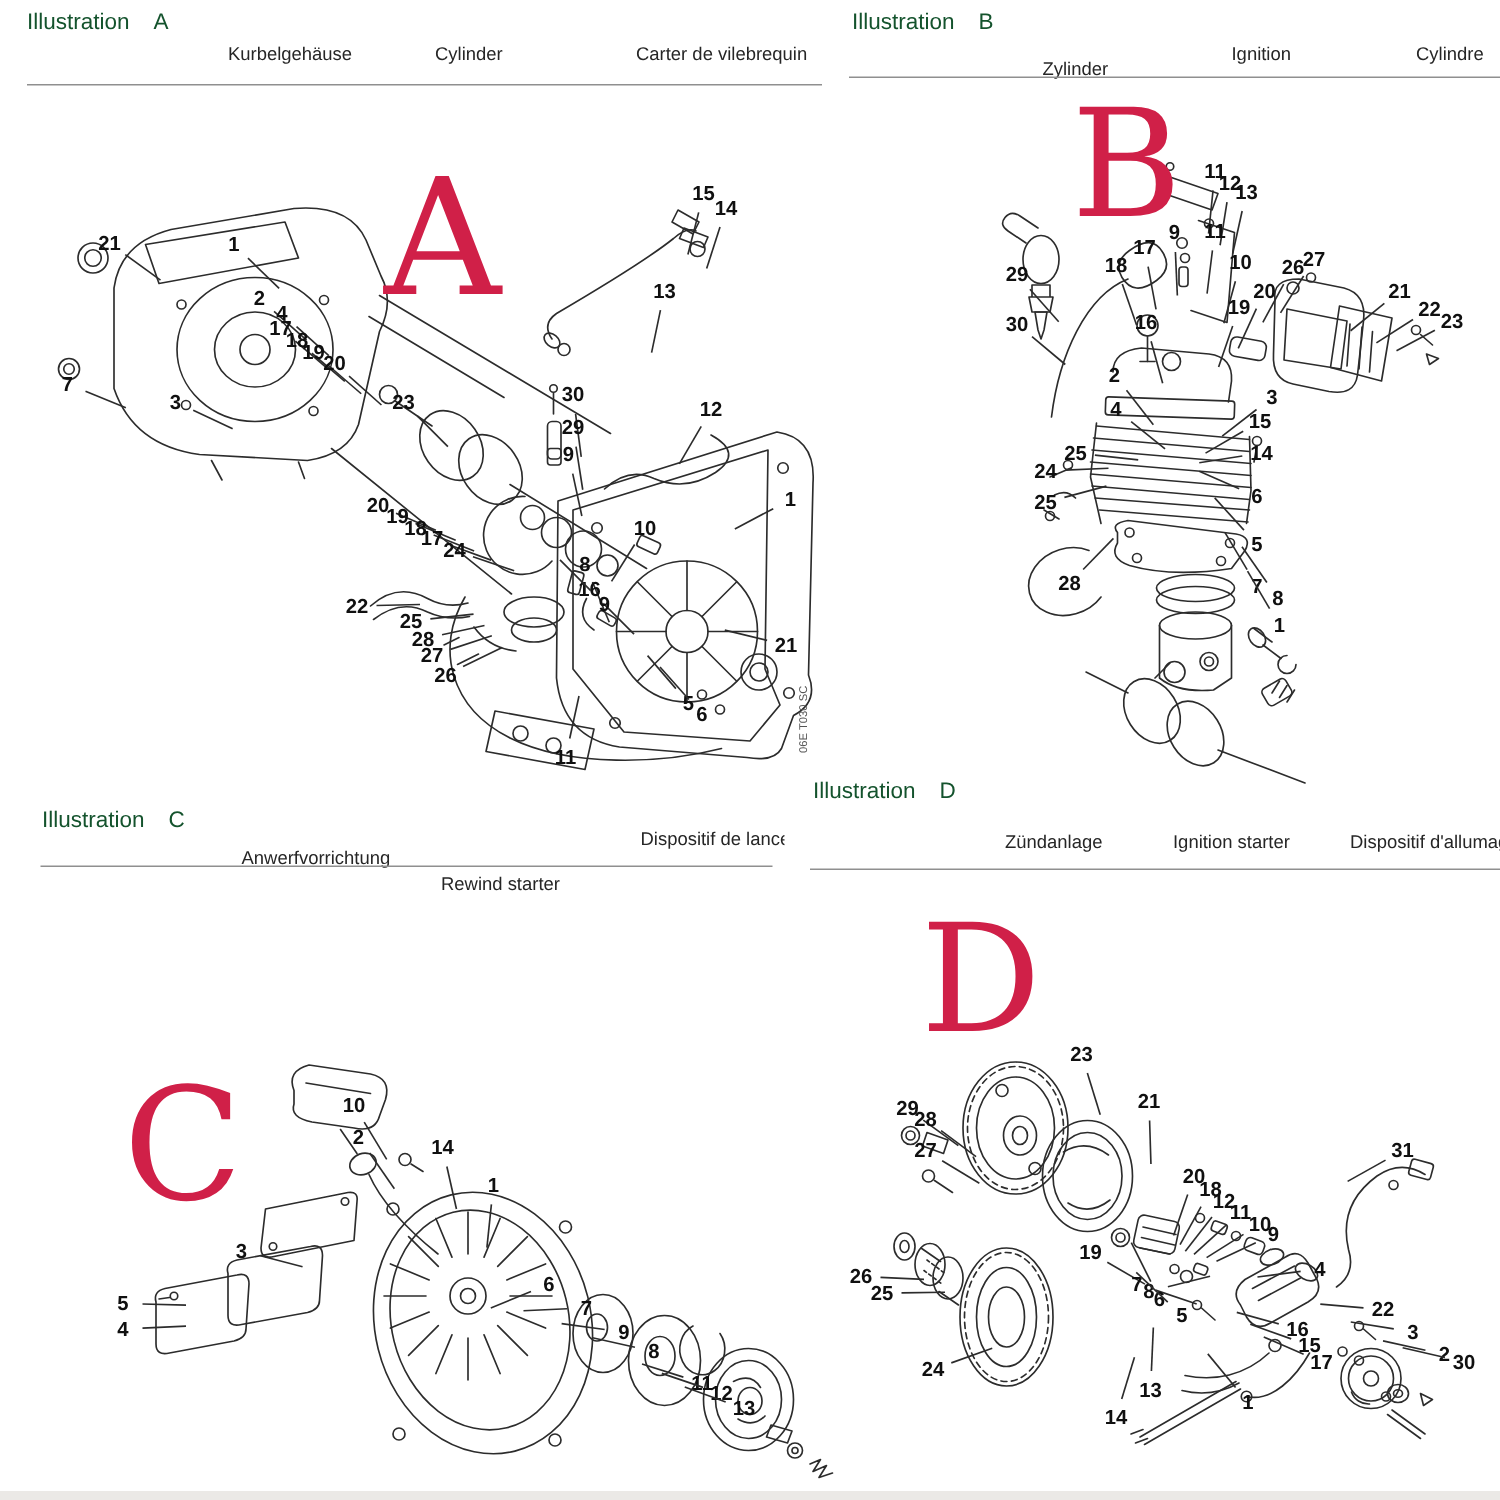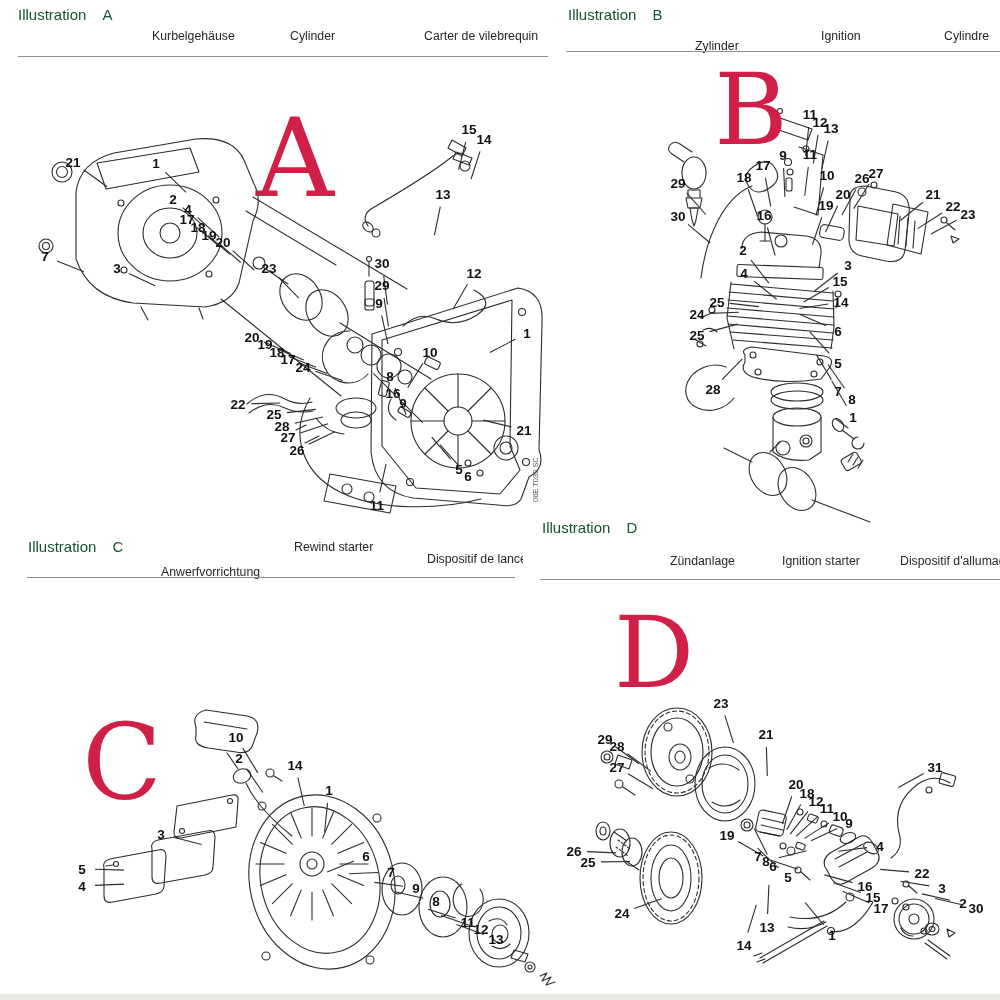--- a/index.html
+++ b/index.html
@@ -31,21 +31,21 @@
   <div class="rule" style="left:18px;top:56px;width:530px"></div>
 
   <span class="hw1" style="left:568px;top:6px"><span>Illustration</span><span class="hl">B</span></span>
   <span class="hw2" style="left:695px;top:19px">Zylinder</span>
   <span class="hw2" style="left:821px;top:9px">Ignition</span>
   <span class="hw2" style="left:944px;top:9px">Cylindre</span>
   <div class="rule" style="left:566px;top:51px;width:434px"></div>
 
   <span class="hw1" style="left:28px;top:538px"><span>Illustration</span><span class="hl">C</span></span>
   <span class="hw2" style="left:161px;top:545px">Anwerfvorrichtung</span>
-  <span class="hw2" style="left:294px;top:520px">Rewind starter</span>
+  <span class="hw2" style="left:294px;top:562px">Rewind starter</span>
   <span class="hw2 clipbox" style="left:427px;top:532px;width:96px">Dispositif de lancement</span>
   <div class="rule" style="left:27px;top:577px;width:488px"></div>
 
   <span class="hw1" style="left:542px;top:519px"><span>Illustration</span><span class="hl">D</span></span>
   <span class="hw2" style="left:670px;top:534px">Zündanlage</span>
   <span class="hw2" style="left:782px;top:534px">Ignition starter</span>
   <span class="hw2" style="left:900px;top:534px">Dispositif d'allumage</span>
   <div class="rule" style="left:540px;top:579px;width:460px"></div>
 
   <svg id="overlay" viewBox="0 0 1000 1000" xmlns="http://www.w3.org/2000/svg">

